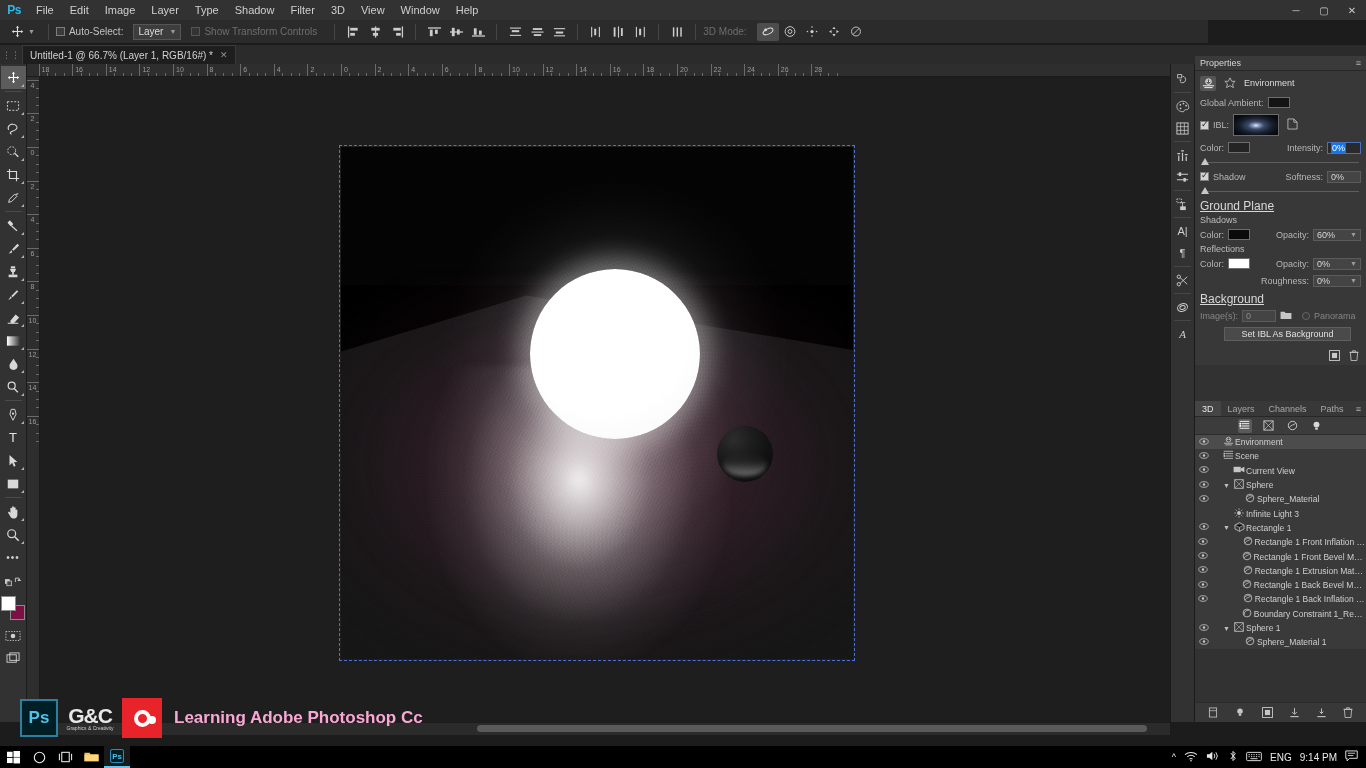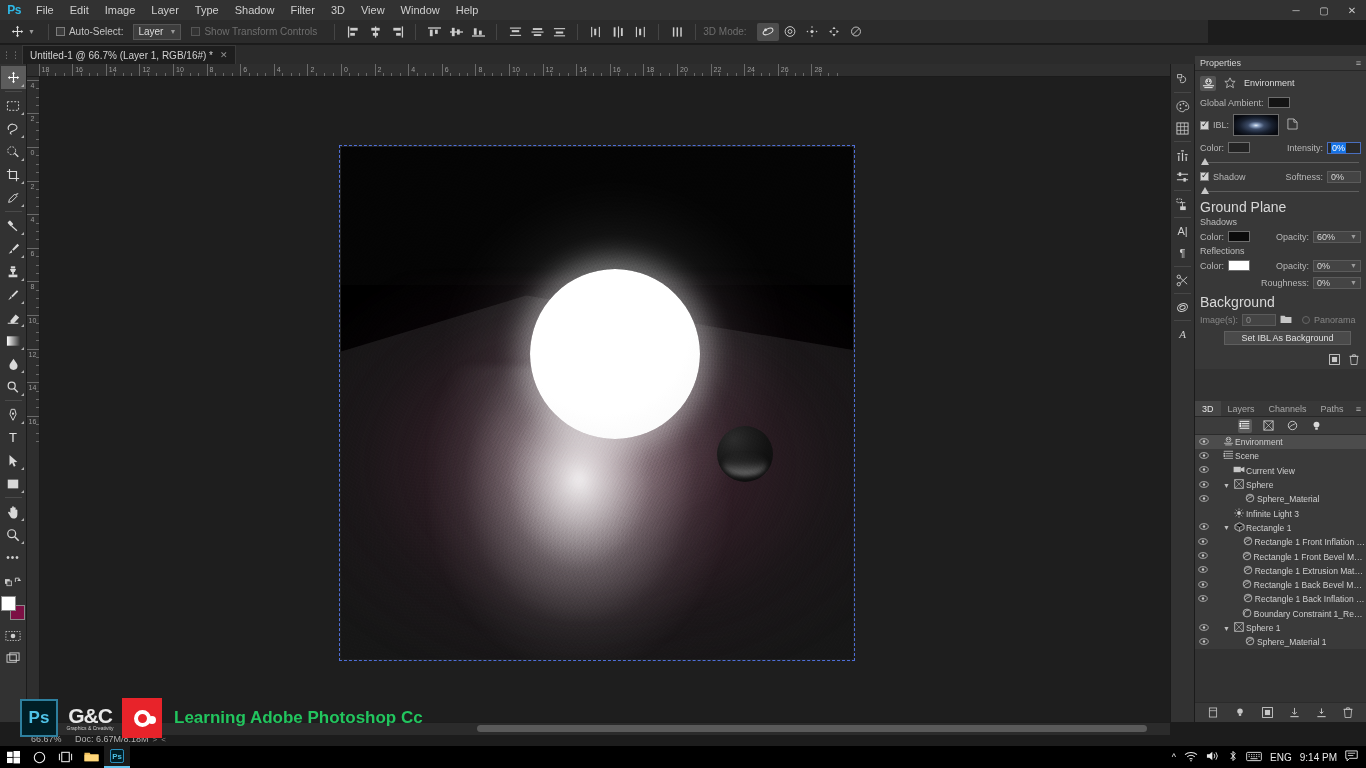--- a/index.html
+++ b/index.html
@@ -217,21 +217,21 @@
   .ibl-thumb {
     width: 46px; height: 22px; border: 1px solid #6a6a6a;
     background: radial-gradient(ellipse at 50% 52%, #e8eef6 0%, #8fa4c4 10%, #3b4a66 26%, #18202f 52%, #080a10 78%);
   }
   .slider { position: relative; height: 9px; margin: 1px 0 3px 0; }
   .slider .track { position: absolute; left: 2px; right: 2px; top: 5px; height: 1px; background: #5e5e5e; }
   .slider .knob {
     position: absolute; top: 1px; width: 0; height: 0;
     border-left: 4px solid transparent; border-right: 4px solid transparent; border-bottom: 7px solid #c8c8c8;
   }
-  .sec-title { font-size: 14px; color: #d8d8d8; margin: 4px 0 2px 0; }
+  .sec-title { font-size: 12px; color: #d8d8d8; margin: 4px 0 2px 0; text-decoration: underline; }
   .sub-title { font-size: 9px; color: #bdbdbd; margin: 2px 0; }
   .ibl-btn {
     background: #4a4a4a; border: 1px solid #5f5f5f; height: 14px;
     font-size: 9px; color: #e0e0e0; display: flex; align-items: center; justify-content: center;
     margin: 4px 10px 0 24px;
   }
   .prop-footer { display:flex; justify-content:flex-end; gap:6px; padding:3px 6px; background:#383838; }
   .pf-icon { width:13px; height:13px; display:flex; align-items:center; justify-content:center; color:#c9c9c9; }
 
   
@@ -259,21 +259,21 @@
   .overlay { position: absolute; left: 0; bottom: 22px; width: 470px; height: 56px; display: flex; align-items: center; gap: 6px; padding-left: 20px; }
   .ov-ps { width: 38px; height: 38px; border: 2px solid #2e7f9e; background: #001e26; color: #4fc3e8;
     display:flex; align-items:center; justify-content:center; font-size:17px; font-weight:bold; }
   .ov-gc { width: 52px; height: 40px; color: #e8e8e8; display:flex; flex-direction:column; align-items:center; justify-content:center; }
   .ov-gc .big { font-size: 21px; font-weight: bold; letter-spacing: -1px; line-height: 19px; }
   .ov-gc .sm { font-size: 5px; color: #cfcfcf; line-height:6px; }
   .ov-red { width: 40px; height: 40px; background: #e8232a; display:flex; align-items:center; justify-content:center; }
   .ov-red .ring { width:17px; height:17px; border:4px solid #fff; border-radius:50%; position:relative; }
   .ov-red .ring::after { content:""; position:absolute; right:-9px; top:2px; width:8px; height:8px; background:#fff; border-radius:50%; }
   .ov-txt { margin-left: 6px; }
-  .ov-title { font-size: 17px; font-weight: bold; color: #22c55e; line-height: 20px; }
+  .ov-title { font-size: 17px; font-weight: bold; color: #f9a8d4; line-height: 20px; }
   .ov-sub { font-size: 12px; color: #f0f0f0; line-height: 16px; }
 
   
   .taskbar { position: absolute; left: 0; bottom: 0; width: 1366px; height: 22px; background: #000000; display: flex; align-items: center; }
   .tb-item { width: 26px; height: 22px; display:flex; align-items:center; justify-content:center; color:#e8e8e8; font-size:11px; }
   .tb-item.running { border-bottom: 2px solid #63c5f0; background: rgba(255,255,255,0.10); }
   .tb-tray { margin-left: auto; display: flex; align-items: center; gap: 8px; padding-right: 8px; color: #eaeaea; font-size: 10px; }
   .tb-time { font-size: 10px; }
 </style>
 </head>
@@ -800,26 +800,20 @@
     <div class="marchants"></div>
   </div>
 
   <div class="scroll-v">
       <div class="thumb"></div>
     </div>
   <div class="scroll-h">
       <div class="thumb"></div>
     </div>
 
-  <div class="statusbar">
-    <span class="sb-zoom">66.67%</span>
-    <span class="sb-doc">Doc: 6.67M/8.18M</span>
-    <span class="sb-arrow">&gt;</span>
-    <span class="sb-arrow">&lt;</span>
-  </div>
 
   <div class="icon-dock">
     <div class="dock-icon">
         <svg width="13" height="13" viewBox="0 0 16 16">
           <rect x="2" y="2" width="5" height="4" fill="none" stroke="#ccc" stroke-width="1"></rect>
           <path d="M8 4 a4 4 0 1 1 -3 6.8" fill="none" stroke="#ccc" stroke-width="1.1"></path>
           <path d="M4 8 l1.5 2.5 L7 8Z" fill="#ccc"></path>
         </svg>
       </div>
     <div class="dock-div"></div>

